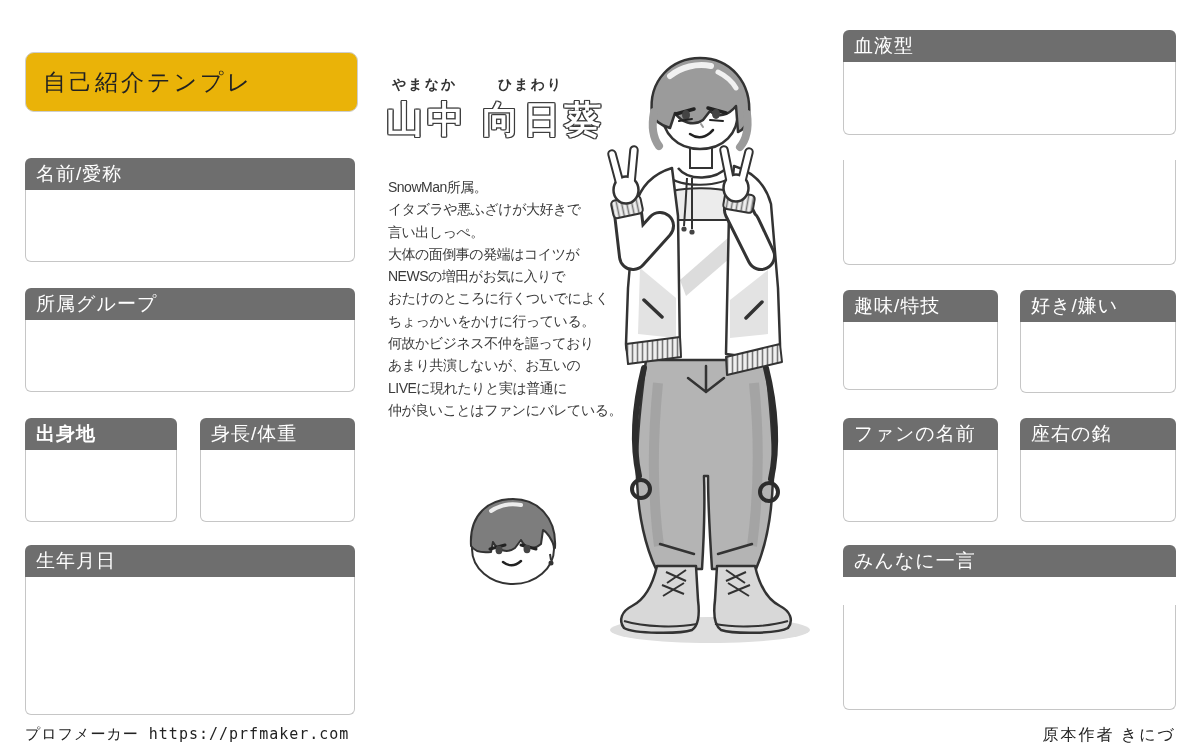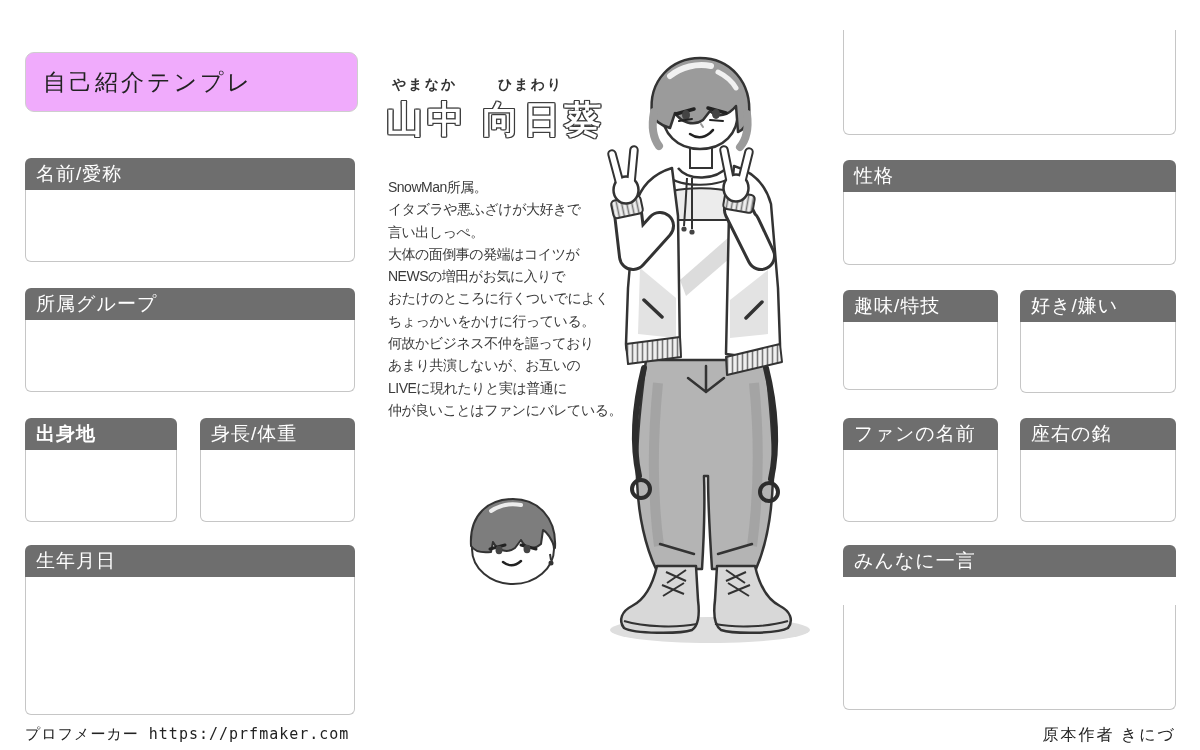--- a/index.html
+++ b/index.html
@@ -3,21 +3,21 @@
 <meta charset="utf-8">
 <style>
   html,body{margin:0;padding:0;background:#fff;}
   #page{
     position:relative;width:1200px;height:750px;background:#ffffff;overflow:hidden;
     font-family:"Liberation Sans",sans-serif;color:#2b2b2b;
   }
   
   .title-box{
     position:absolute;left:25px;top:52px;width:333px;height:60px;
-    background:#f0abfc;border:1px solid #cecece;border-radius:9px;
+    background:#eab308;border:1px solid #cecece;border-radius:9px;
     display:flex;align-items:center;padding:0 17px;box-sizing:border-box;
   }
   .title-box span{font-size:23px;letter-spacing:3px;color:#222;}
   
   .fbox{position:absolute;display:flex;flex-direction:column;}
   .fbox-header{
     height:32px;flex:0 0 32px;background:#6e6e6e;color:#fff;
     font-size:19px;line-height:32px;padding:0 11px;letter-spacing:1px;
     border-radius:6px 6px 0 0;white-space:nowrap;overflow:hidden;
   }
@@ -79,25 +79,25 @@
     <div class="fbox-header">身長/体重</div>
     <div class="fbox-body"></div>
   </div>
 
   <div class="fbox" style="left:25px;top:545px;width:330px;height:170px;">
     <div class="fbox-header">生年月日</div>
     <div class="fbox-body"></div>
   </div>
 
   <div class="fbox" style="left:843px;top:30px;width:333px;height:105px;">
+    <div class="fbox-header">血液型</div>
     <div class="fbox-body"></div>
   </div>
 
   <div class="fbox" style="left:843px;top:160px;width:333px;height:105px;">
-    <div class="fbox-header">性格</div>
     <div class="fbox-body"></div>
   </div>
 
   <div class="fbox" style="left:843px;top:290px;width:155px;height:100px;">
     <div class="fbox-header">趣味/特技</div>
     <div class="fbox-body"></div>
   </div>
 
   <div class="fbox" style="left:1020px;top:290px;width:156px;height:103px;">
     <div class="fbox-header">好き/嫌い</div>

